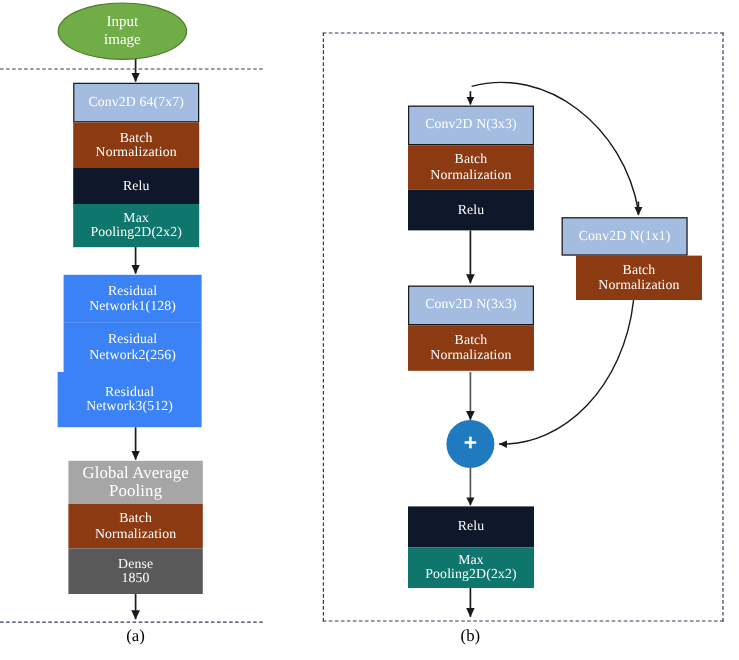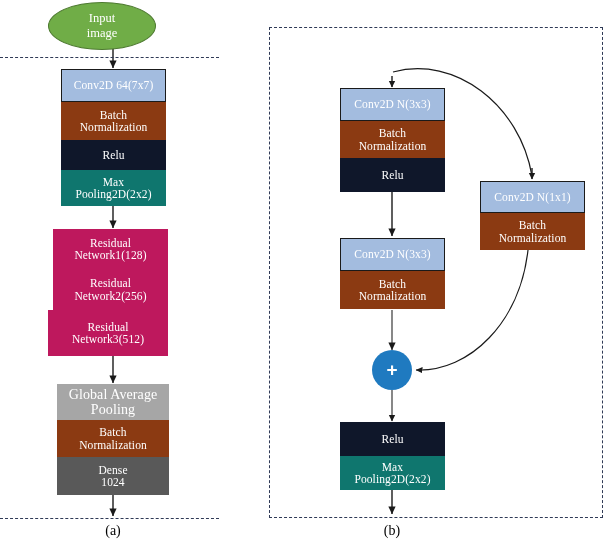--- a/index.html
+++ b/index.html
@@ -30,21 +30,21 @@
     white-space: pre-line;
     border: 1px solid rgba(0,0,0,0.55);
   }
   .blk.noborder { border: none; }
 
   
   .c-conv   { background: #a3bcdf; color: #ffffff; border: 1px solid #1a1a1a; }
   .c-bn     { background: #8b3a12; }
   .c-relu   { background: #0f172a; }
   .c-pool   { background: #0f766e; }
-  .c-res    { background: #be185d; }
+  .c-res    { background: #3b82f6; }
   .c-gap    { background: #a6a6a6; }
   .c-dense  { background: #595959; }
 
   
   .ellipse {
     position: absolute;
     border-radius: 50%;
     background: #70ad47;
     border: 1px solid #4e7a31;
     display: flex;
@@ -164,39 +164,39 @@
   <div class="blk c-res noborder" style="left:48px; top:310px; width:120px; height:46px; font-size:11.5px;">Residual
 Network3(512)</div>
 
   <div class="blk c-gap noborder" style="left:57px; top:384px; width:112px; height:36px; font-size:14px;">Global Average
 Pooling</div>
 
   <div class="blk c-bn noborder" style="left:57px; top:420px; width:112px; height:37px; font-size:11.5px;">Batch
 Normalization</div>
 
   <div class="blk c-dense noborder" style="left:57px; top:457px; width:112px; height:38px; font-size:11.5px;">Dense
-1024</div>
+1850</div>
 
   <div class="caption" style="left:83px; top:523px; width:60px; font-size:14px;">(a)</div>
 
   <div class="dash-box" style="left:269px; top:27px; width:334px; height:491px;"></div>
 
   <div class="blk c-conv" style="left:340px; top:88px; width:105px; height:33px; font-size:11.5px;">Conv2D N(3x3)</div>
 
   <div class="blk c-bn noborder" style="left:340px; top:121px; width:105px; height:37px; font-size:11.5px;">Batch
 Normalization</div>
 
   <div class="blk c-relu noborder" style="left:340px; top:158px; width:105px; height:34px; font-size:11.5px;">Relu</div>
 
   <div class="blk c-conv" style="left:340px; top:238px; width:105px; height:33px; font-size:11.5px;">Conv2D N(3x3)</div>
 
   <div class="blk c-bn noborder" style="left:340px; top:271px; width:105px; height:38px; font-size:11.5px;">Batch
 Normalization</div>
 
-  <div class="blk c-conv" style="left:480px; top:181px; width:105px; height:32px; font-size:11.5px;">Conv2D N(1x1)</div>
+  <div class="blk c-conv" style="left:468px; top:181px; width:105px; height:32px; font-size:11.5px;">Conv2D N(1x1)</div>
 
   <div class="blk c-bn noborder" style="left:480px; top:213px; width:105px; height:37px; font-size:11.5px;">Batch
 Normalization</div>
 
   <div class="plus-node" style="left:372px; top:350px; width:40px; height:40px; font-size:19px;">+</div>
 
   <div class="blk c-relu noborder" style="left:340px; top:422px; width:105px; height:34px; font-size:11.5px;">Relu</div>
 
   <div class="blk c-pool noborder" style="left:340px; top:456px; width:105px; height:34px; font-size:11.5px;">Max
 Pooling2D(2x2)</div>

